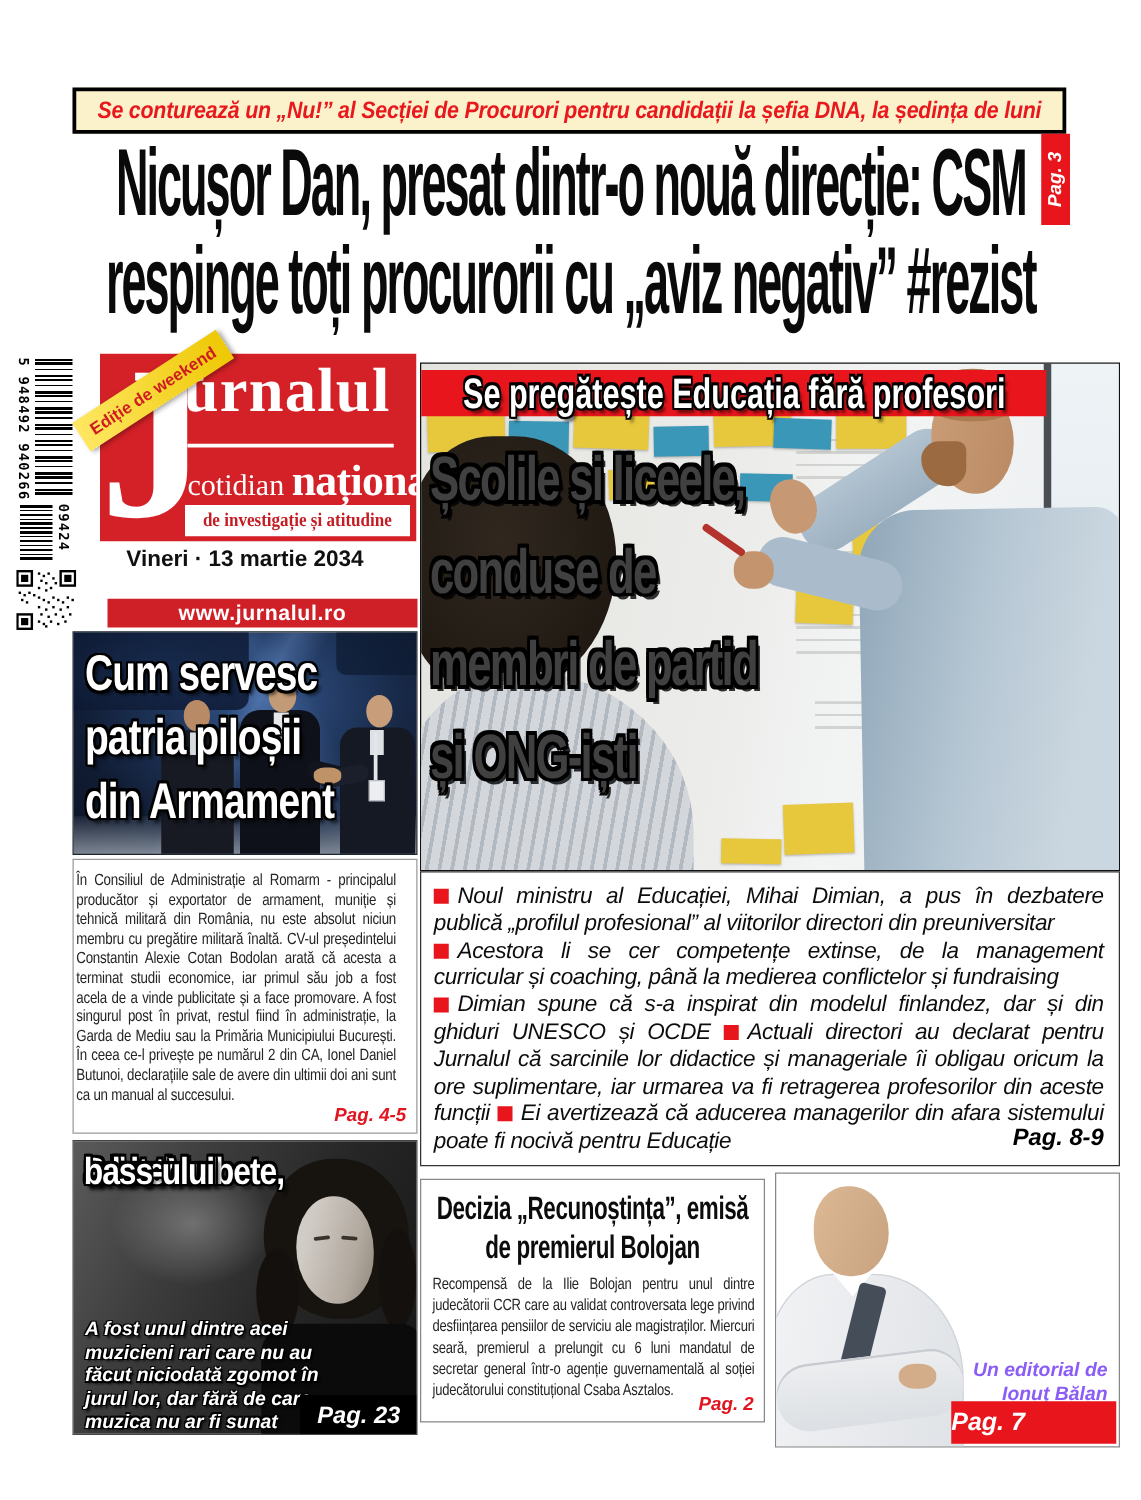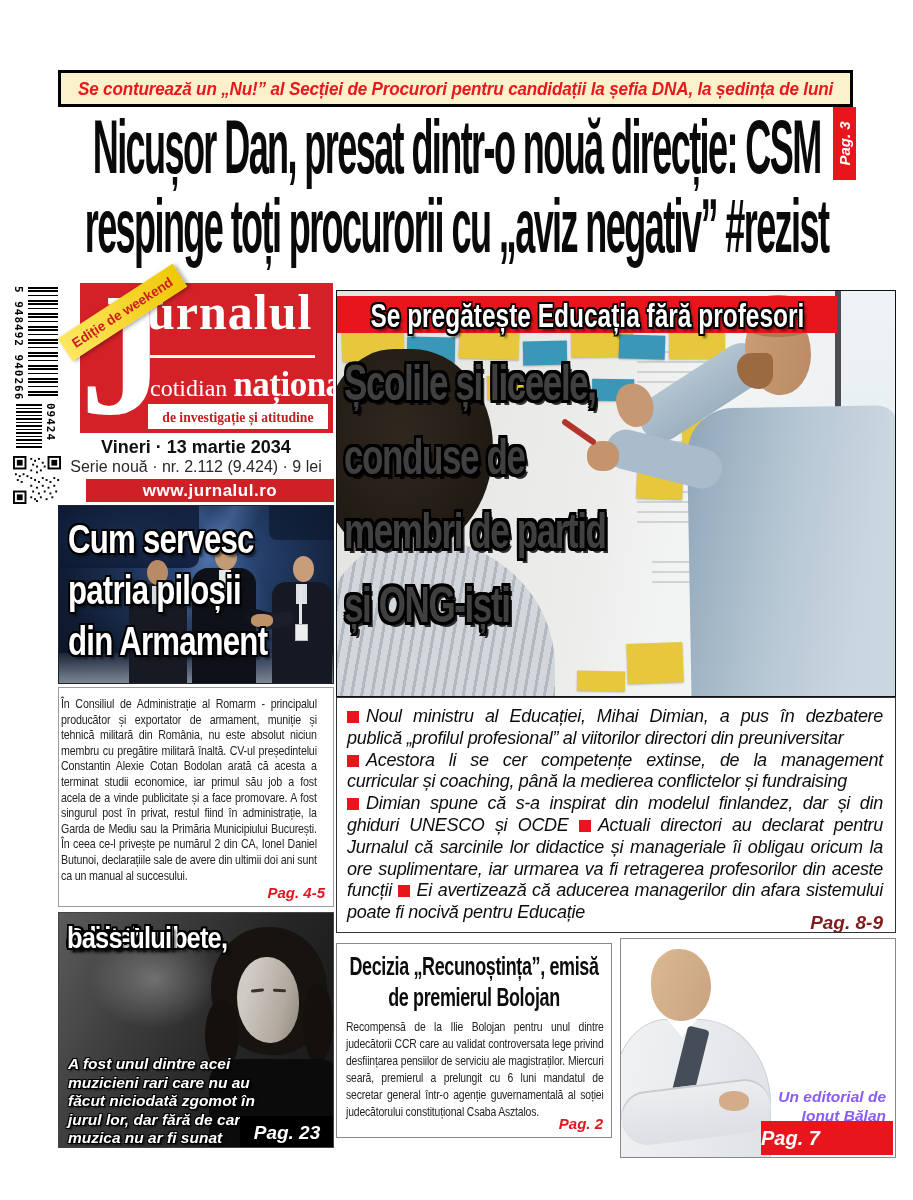--- a/index.html
+++ b/index.html
@@ -160,22 +160,22 @@
   .edu-hl .ln { height:74px; }
   .edu-hl .ln span { display:inline-block; white-space:nowrap; transform:scaleX(.7);
       transform-origin:0 50%; font:800 50px/74px "Liberation Sans",sans-serif;
       letter-spacing:-2px; }
   .edu-sum { position:absolute; left:336px; top:697px; width:560px; height:236px;
       background:#fff; border:1px solid #333; padding:8px 12px 6px 10px; overflow:hidden; }
   .edu-sum p { font:italic 400 18px/21.8px "Liberation Sans",sans-serif; color:#0d0d0d;
       text-align:justify; letter-spacing:-.3px; }
   .sq { display:inline-block; width:12px; height:12px; background:#e8151c;
       margin-right:7px; transform:translateY(1px); }
-  .edu-pag { position:absolute; right:12px; bottom:0; background:#fff; padding-left:5px;
-      font:italic 700 19px/1 "Liberation Sans",sans-serif; color:#7f1d1d; }
+  .edu-pag { position:absolute; right:12px; bottom:12px; background:#fff; padding-left:5px;
+      font:italic 700 19px/1 "Liberation Sans",sans-serif; color:#000000; }
 
   
   .bol { position:absolute; left:336px; top:943px; width:276px; height:195px;
       background:#fff; border:1px solid #888; overflow:hidden; }
   .bol-hl { position:absolute; left:-49px; top:7px; width:372px; transform:scaleX(.69);
       transform-origin:50% 0; text-align:center; color:#0c0c0c;
       font:800 26px/31px "Liberation Sans",sans-serif; letter-spacing:-.5px; }
   .bol-body { position:absolute; left:9px; top:74px; width:258px; }
   .bol-body p { width:322px; transform:scaleX(.8); transform-origin:0 0;
       font:400 13px/17px "Liberation Sans",sans-serif; letter-spacing:-.2px;
@@ -309,21 +309,20 @@
       <span class="t-small">cotidian </span><span class="t-big">național</span>
     </div>
     <div class="tagline-box">
       <span>de investigație și atitudine</span>
     </div>
     <div class="ribbon">
       <span>Ediție de weekend</span>
     </div>
   </section>
   <div class="date-line">Vineri · 13 martie 2034</div>
-  <div class="issue-line">Serie nouă · nr. 2.112 (9.424) · 9 lei</div>
   <div class="web-bar">www.jurnalul.ro</div>
 
   <section>
     <div class="arm-photo">
       <div class="ap-streaks"></div>
       <div style="left:-10px;top:-8px;width:150px;height:70px;background:radial-gradient(#16294a,#0c1730);border-radius:10px;opacity:.85;"></div>
       <div style="left:210px;top:-6px;width:90px;height:40px;background:#0d1a30;opacity:.7;border-radius:8px;"></div>
       <div class="ap-floor"></div>
       <div style="left:70px;top:78px;width:58px;height:100px;background:#171a23;border-radius:14px 14px 0 0;"></div>
       <div style="left:93px;top:80px;width:11px;height:18px;background:#d8dbde;"></div>

